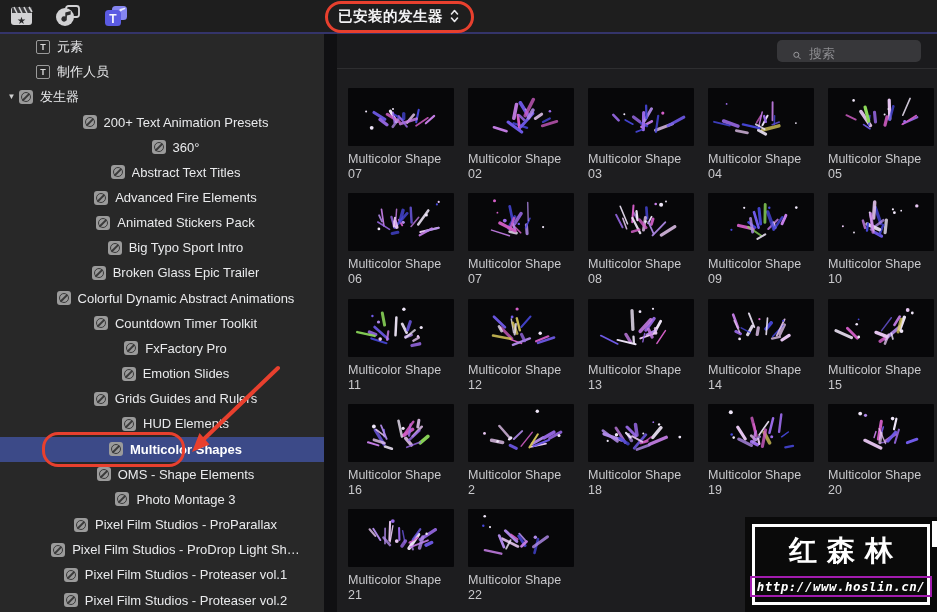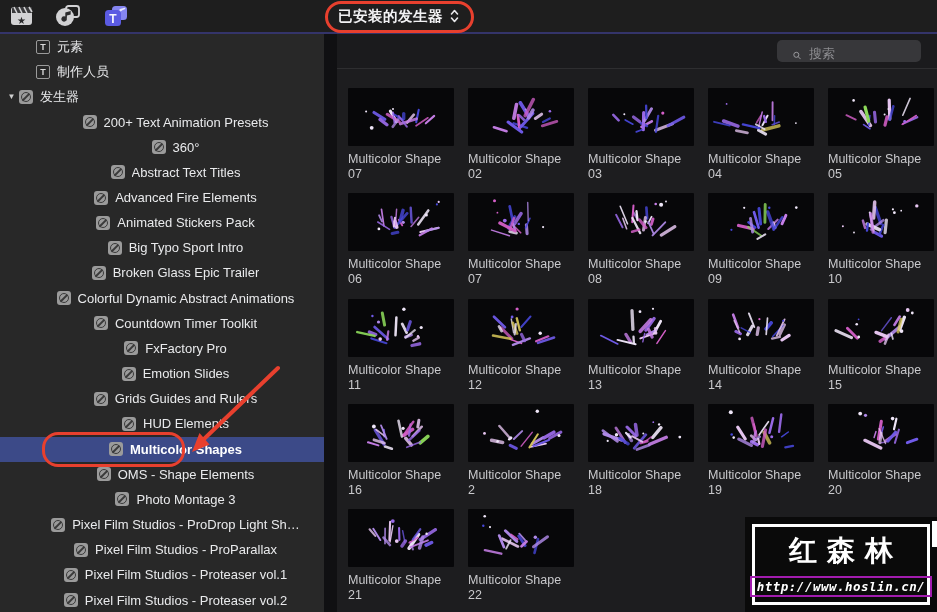--- a/index.html
+++ b/index.html
@@ -248,28 +248,28 @@
     <span class="gen-icon">
         <span class="gi"></span>
       </span>
     <span class="lbl">Photo Montage 3</span>
   </div>
     <div class="srow child">
 
     <span class="gen-icon">
         <span class="gi"></span>
       </span>
+    <span class="lbl">Pixel Film Studios - ProParallax</span>
+  </div>
+    <div class="srow child">
+
+    <span class="gen-icon">
+        <span class="gi"></span>
+      </span>
     <span class="lbl">Pixel Film Studios - ProDrop Light Sh…</span>
-  </div>
-    <div class="srow child">
-
-    <span class="gen-icon">
-        <span class="gi"></span>
-      </span>
-    <span class="lbl">Pixel Film Studios - ProParallax</span>
   </div>
     <div class="srow child">
 
     <span class="gen-icon">
         <span class="gi"></span>
       </span>
     <span class="lbl">Pixel Film Studios - Proteaser vol.1</span>
   </div>
     <div class="srow child">
 

